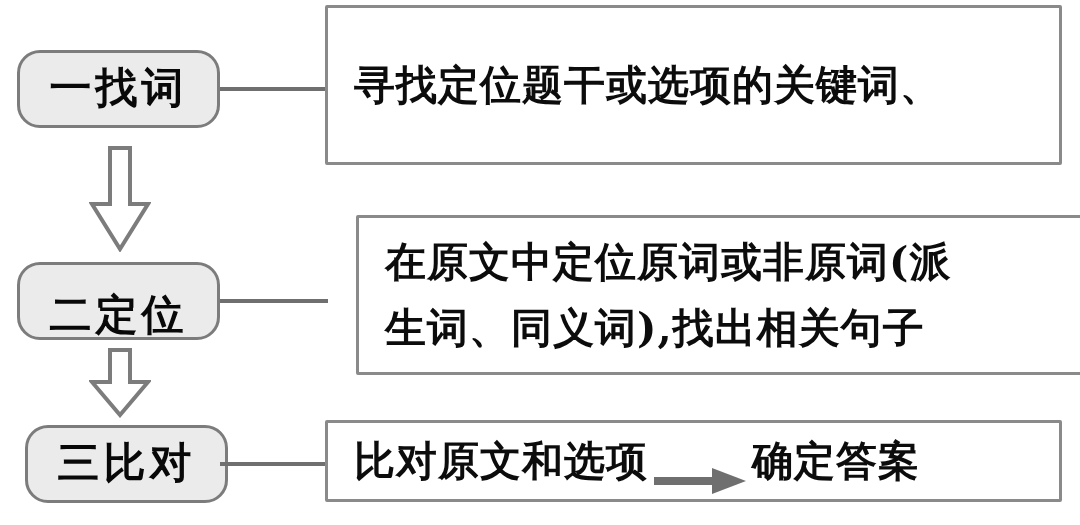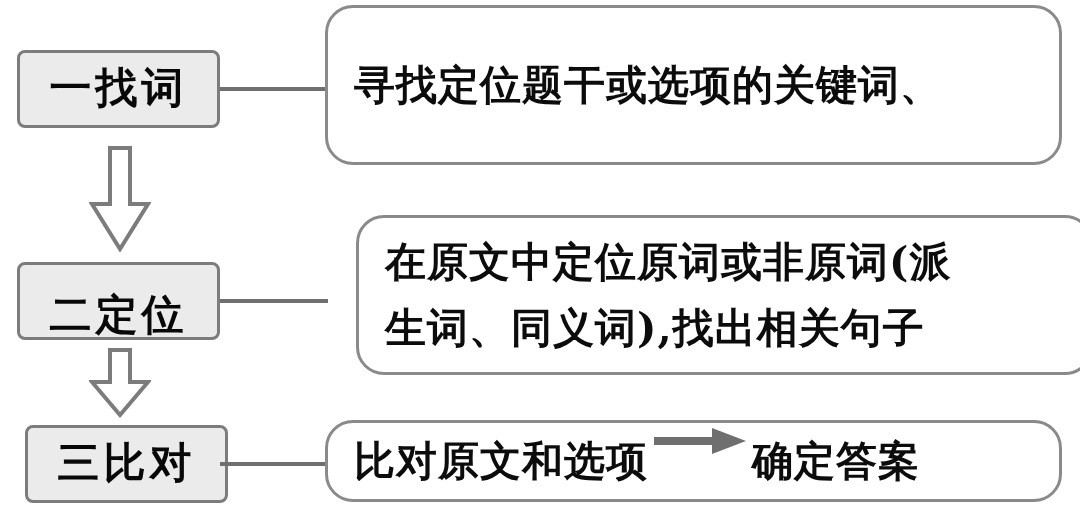--- a/index.html
+++ b/index.html
@@ -23,21 +23,21 @@
   }
 
   
   .step-chip {
     position: absolute;
     box-sizing: border-box;
     width: 203px;
     height: 78px;
     background: #ebebeb;
     border: 3px solid #7c7c7c;
-    border-radius: 8px;
+    border-radius: 23px;
     display: flex;
     align-items: center;
     justify-content: center;
   }
   .step-chip .chip-text {
     font-family: "DejaVu Serif", "Liberation Serif", serif;
     font-size: 42px;
     font-weight: 600;
     letter-spacing: 4px;
     color: #080808;
@@ -51,21 +51,21 @@
   #chip-3 { left: 25px;  top: 425px; }
 
   
   .detail-box {
     position: absolute;
     box-sizing: border-box;
     left: 325px;
     width: 737px;
     background: #ffffff;
     border: 3px solid #8a8a8a;
-    border-radius: 28px;
+    border-radius: 2px;
     display: flex;
     flex-direction: column;
     justify-content: center;
     padding: 0 26px;
   }
   .detail-box .line {
     font-family: "DejaVu Serif", "Liberation Serif", serif;
     font-size: 41px;
     font-weight: 600;
     color: #0c0c0c;
@@ -73,21 +73,21 @@
     line-height: 1.62;
     white-space: nowrap;
   }
 
   #box-1 { top: 5px;   height: 160px; }
   #box-2 { top: 215px; height: 160px; margin-left: 31px; }
   #box-3 { top: 420px; height: 82px;  }
 
   #box-3 .line {
     display: flex;
-    align-items: flex-start;
+    align-items: flex-end;
   }
 
   
   .inline-arrow {
     display: inline-block;
     position: relative;
     width: 92px;
     height: 26px;
     flex: 0 0 auto;
     margin: 0 6px;

